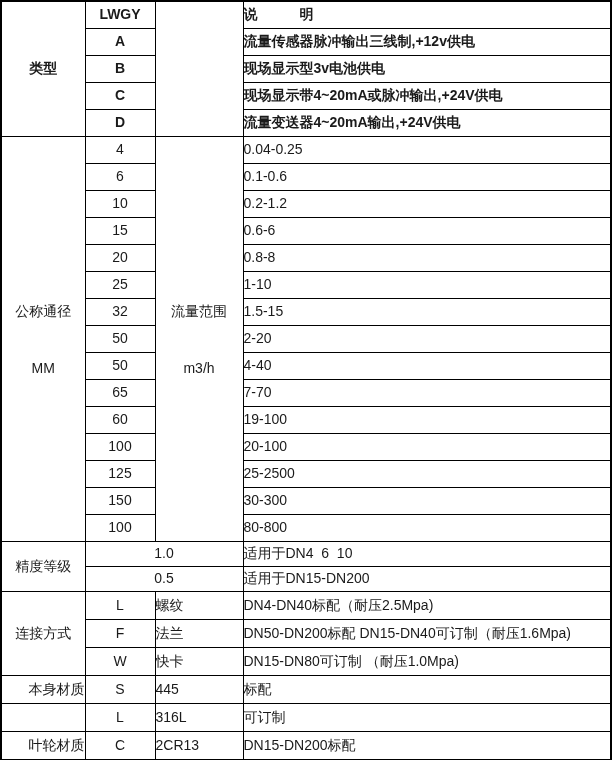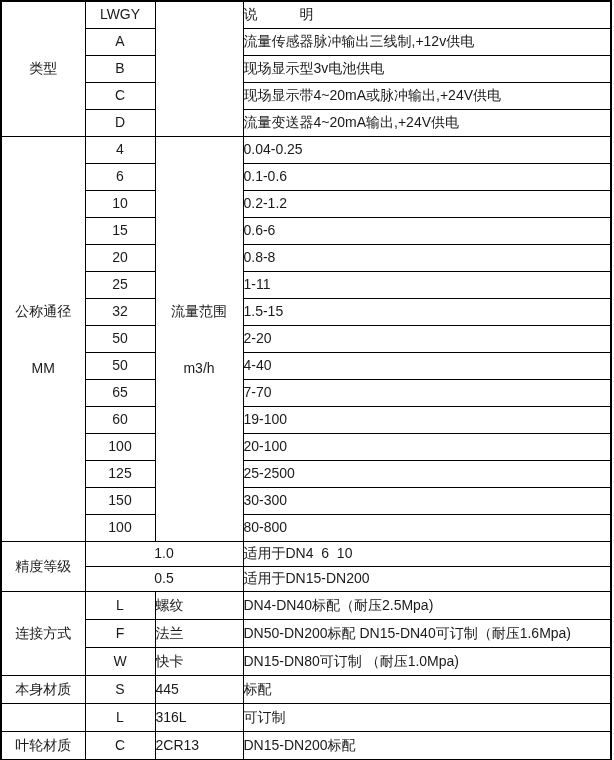--- a/index.html
+++ b/index.html
@@ -32,23 +32,23 @@
     line-height: 1.25;
   }
   
   col.col1 { width: 84px; }
   col.col2 { width: 70px; }
   col.col3 { width: 88px; }
   col.col4 { width: 368px; }
 
   td.center { text-align: center; }
   td.left  { text-align: left; padding-left: 5px; }
-  td.left-flush { text-align: center; padding-left: 3px; margin-left: 8px; }
-
-  tr.type-row td { height: 26px; }
+  td.left-flush { text-align: right; padding-left: 3px; margin-left: 8px; }
+
+  tr.type-row td { height: 26px; font-weight: bold; }
   tr.size-row td { height: 26px; }
   tr.acc-row  td { height: 24px; }
   tr.bot-row  td { height: 27px; }
 
   .two-line div { line-height: 22px; text-align: center; }
 </style>
 </head>
 <body>
 
 <div class="page">
@@ -107,21 +107,21 @@
   <tr class="size-row">
     <td class="center">15</td>
     <td class="left">0.6-6</td>
   </tr>
   <tr class="size-row">
     <td class="center">20</td>
     <td class="left">0.8-8</td>
   </tr>
   <tr class="size-row">
     <td class="center">25</td>
-    <td class="left">1-11</td>
+    <td class="left">1-10</td>
   </tr>
   <tr class="size-row">
     <td class="center">32</td>
     <td class="left">1.5-15</td>
   </tr>
   <tr class="size-row">
     <td class="center">50</td>
     <td class="left">2-20</td>
   </tr>
   <tr class="size-row">

